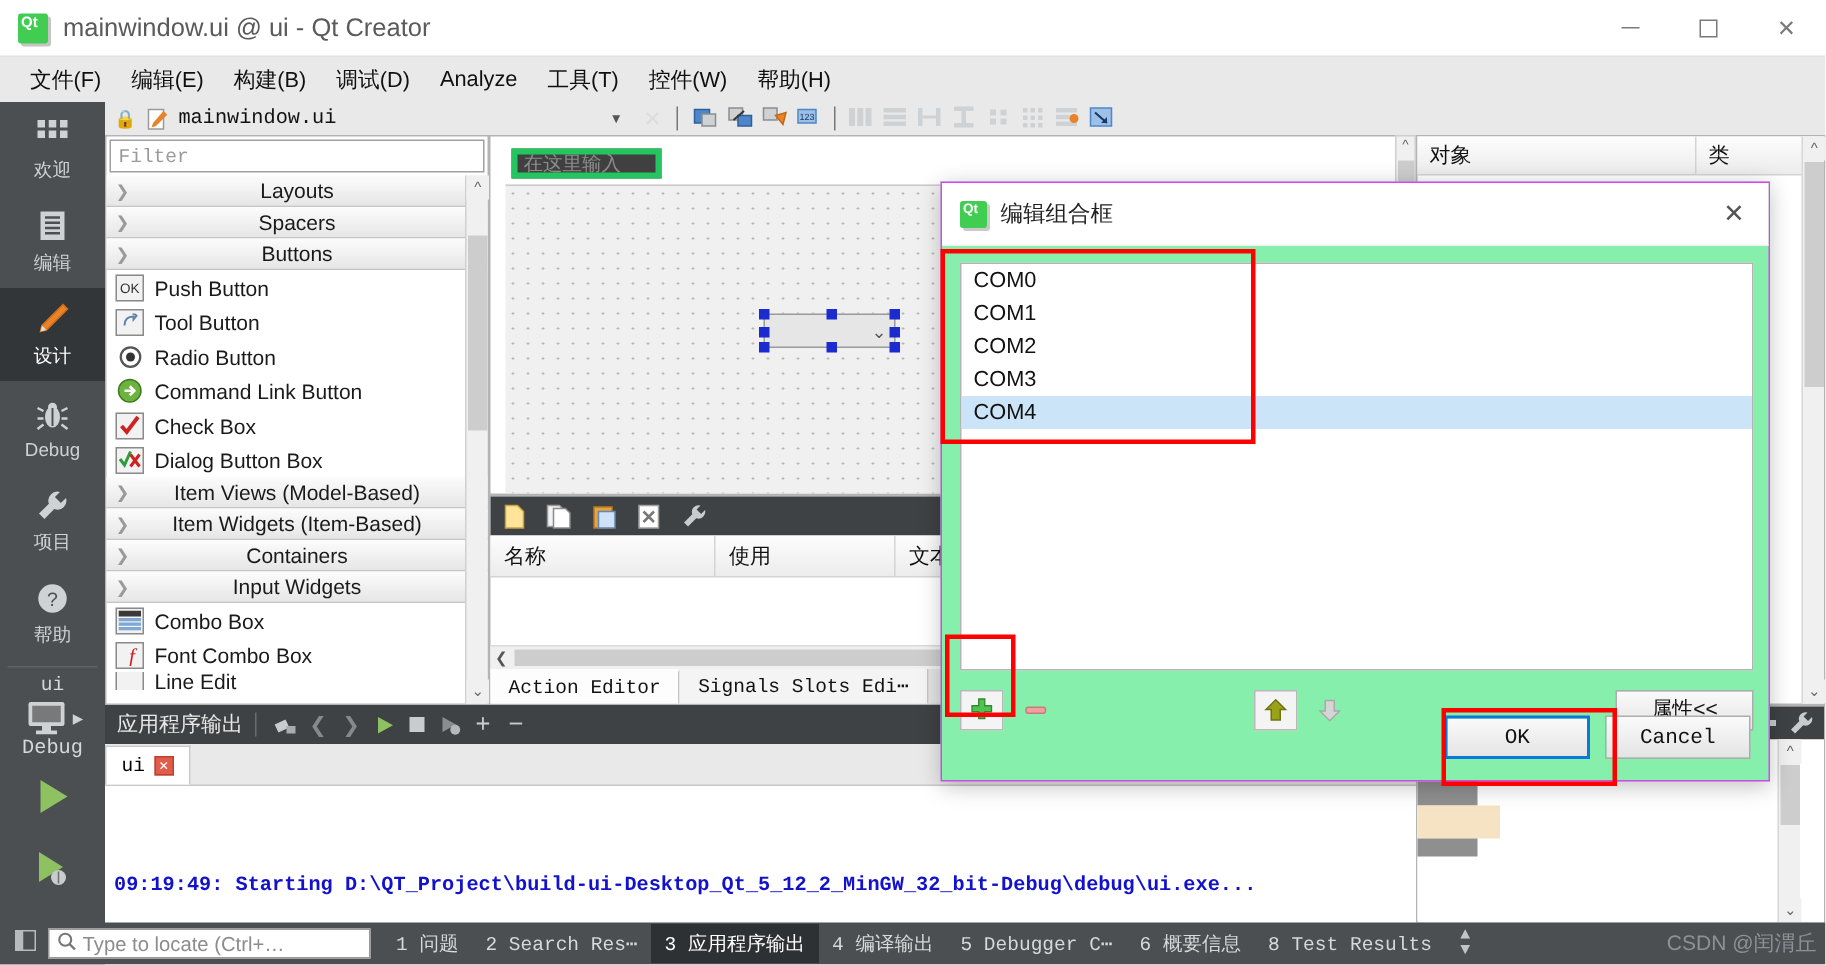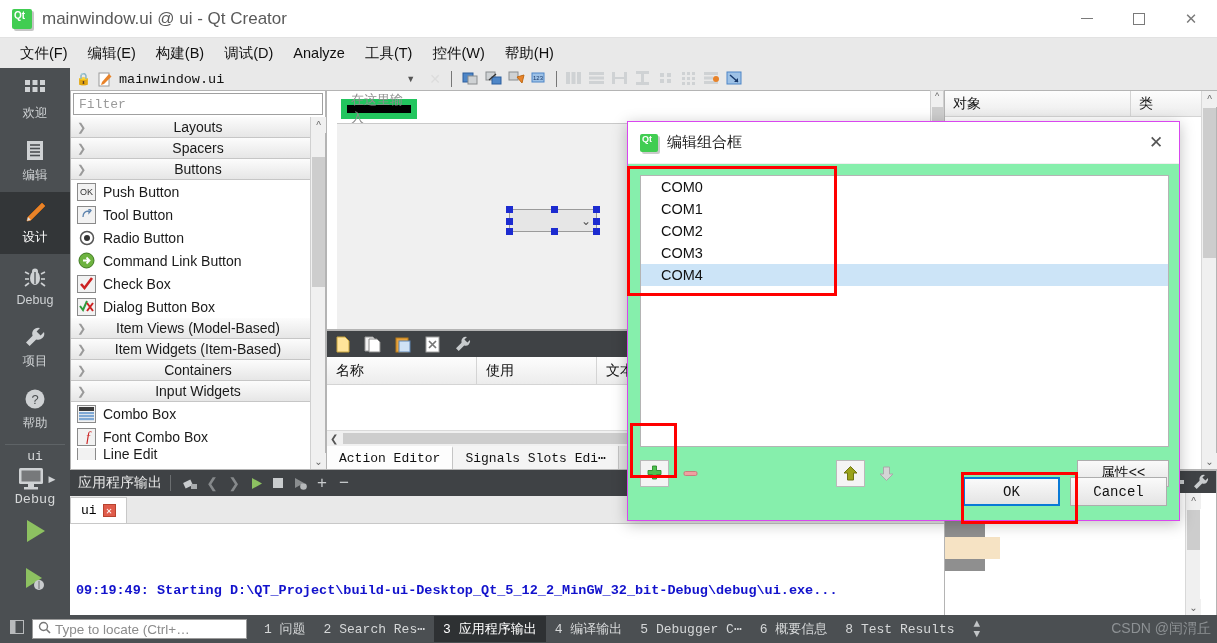--- a/index.html
+++ b/index.html
@@ -82,22 +82,22 @@
   .wico.noborder { border:none; background:none; }
   #wb-scroll { position:absolute; right:0; top:26px; width:15px; bottom:0; background:#f0f0f0; border-left:1px solid #d0d0d0;}
   #wb-thumb { position:absolute; left:1px; top:40px; width:13px; height:130px; background:#cdcdcd; }
   .sc-arrow { width:15px; height:16px; display:flex; align-items:center; justify-content:center;
        color:#666; font-size:10px; background:#f0f0f0;}
 
   
   #formarea { left:326px; top:90px; width:618px; height:240px; background:#ffffff;
     border:1px solid #b4b4b4; overflow:hidden;}
   #menu-hint {
-    position:absolute; left:14px; top:8px; width:76px; height:20px;
-    background:#000000; border:6px solid #22c55e; color:#8d8d8d; font-size:13px;
+    position:absolute; left:14px; top:8px; width:100px; height:20px;
+    background:#404040; border:4px solid #22c55e; color:#8d8d8d; font-size:13px;
     display:flex; align-items:center; padding-left:4px;
   }
   #form-canvas {
     position:absolute; left:10px; top:32px; right:5px; bottom:0;
     background-color:#f0f0f0;
     background-image: radial-gradient(#b9b9b9 0.7px, transparent 0.7px);
     background-size:10px 10px;
     border-top:1px solid #c9c9c9;
   }
   #combo-widget {
@@ -175,21 +175,21 @@
   #dlg-title .qticon {
     width:18px; height:18px; background:#41cd52; border-radius:2px; position:relative;
     margin-right:9px; box-shadow: 2px 2px 0 rgba(150,150,150,.5);
   }
   #dlg-title .qticon::after { content:"Qt"; position:absolute; left:2px; top:0px; font-size:9px; color:#fff; font-weight:bold;}
   #dlg-title .t { font-size:15px; color:#222; }
   #dlg-close { margin-left:auto; width:46px; height:42px; display:flex;
      align-items:center; justify-content:center; color:#555; font-size:17px; }
   #dlg-list { position:absolute; left:12px; top:53px; width:529px; height:272px;
      background:#ffffff; border:1px solid #b4b4b4; overflow:hidden;}
-  .litem { height:22px; display:flex; align-items:center; padding-left:20px;
+  .litem { height:22px; display:flex; align-items:center; padding-left:8px;
      font-size:14.5px; color:#111; }
   .litem.sel { background:#cce4f7; }
   #dlg-tools { position:absolute; left:12px; top:333px; width:529px; height:36px;
      display:flex; align-items:center; }
   .tbtn { width:29px; height:27px; border:1px solid #b9b9b9; background:#f4f4f4;
      display:flex; align-items:center; justify-content:center; }
   .tbtn.flat { border:1px solid transparent; background:transparent; }
   #propbtn { margin-left:auto; width:92px; height:27px; border:1px solid #adadad;
      background:linear-gradient(#fafafa,#e4e4e4); display:flex; align-items:center;
      justify-content:center; font-size:14px; color:#111; }

